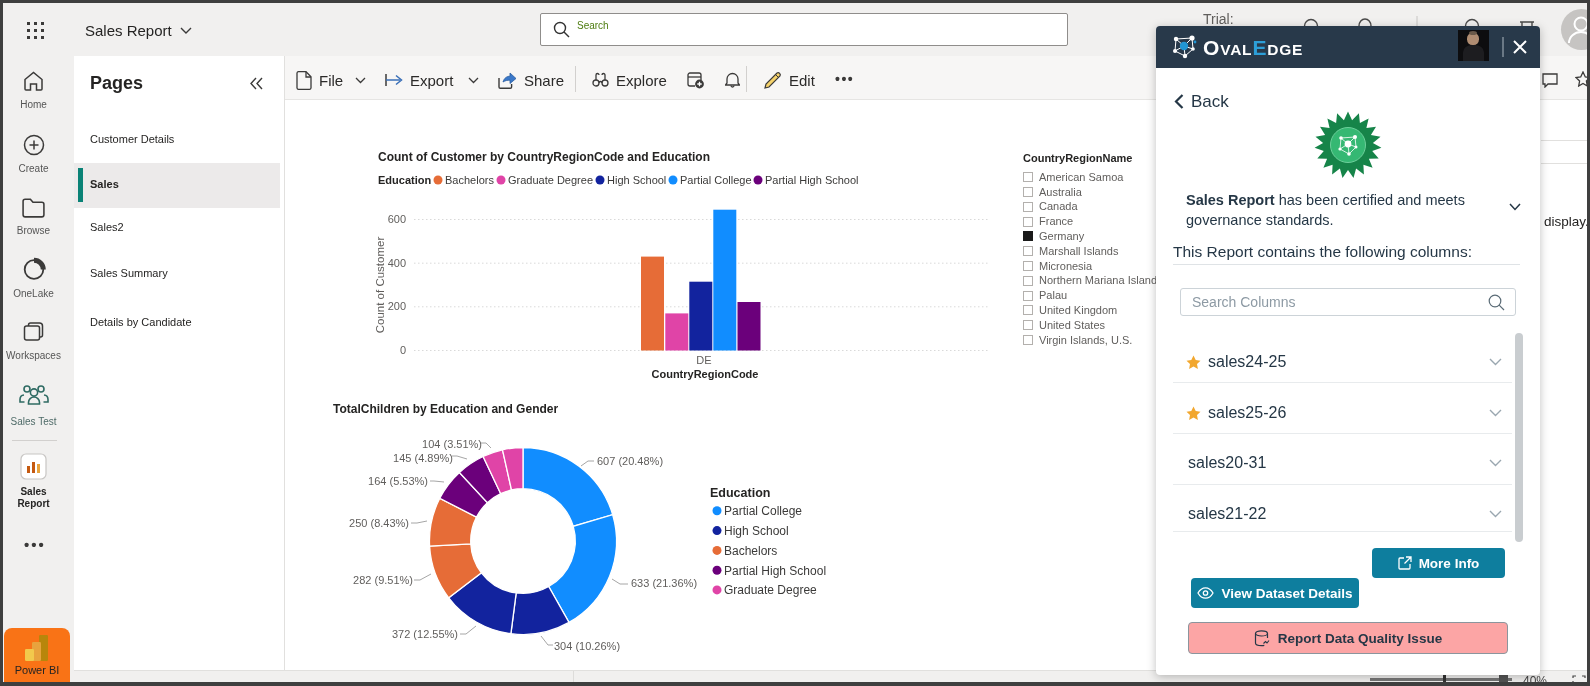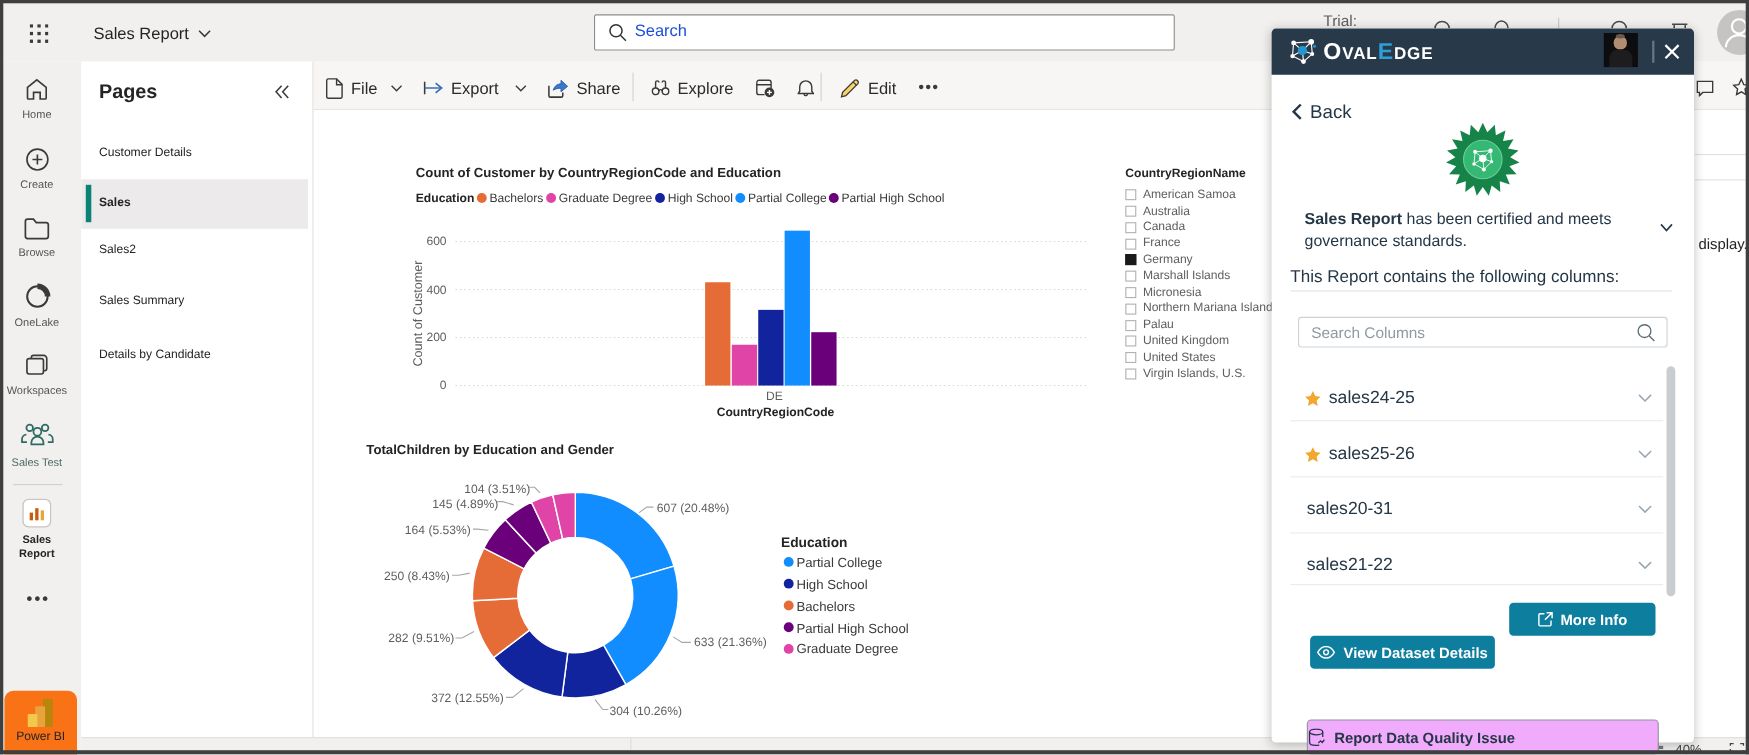--- a/index.html
+++ b/index.html
@@ -56,21 +56,21 @@
 </svg>
 <div class="abs" style="left:85px;top:22px;font-size:15px;color:#252423;z-index:3">Sales Report</div>
 <svg class="abs" style="left:180px;top:27px;z-index:3" width="12" height="8">
     <path d="M1,1 L6,6 L11,1" fill="none" stroke="#3b3a39" stroke-width="1.4"></path>
   </svg>
 <div class="abs" style="left:540px;top:13px;width:528px;height:33px;background:#fff;border:1px solid #8f8d8b;border-radius:2px;z-index:3"></div>
 <svg class="abs" style="left:553px;top:21px;z-index:4" width="17" height="17">
     <circle cx="7" cy="7" r="5.5" fill="none" stroke="#333" stroke-width="1.4"></circle>
     <line x1="11" y1="11" x2="16" y2="16" stroke="#333" stroke-width="1.4"></line>
   </svg>
-<div class="abs" style="left:577px;top:20px;font-size:15px;color:#1d4ed8;z-index:4">Search</div>
+<div class="abs" style="left:577px;top:20px;font-size:10px;color:#4d7c0f;z-index:4">Search</div>
 <div class="abs" style="left:1203px;top:11px;font-size:14px;color:#605e5c;z-index:3">Trial:</div>
 
 <svg class="abs" style="left:1302px;top:16px;z-index:3" width="240" height="10">
   <circle cx="9" cy="10" r="6.5" fill="none" stroke="#4a4a4a" stroke-width="1.4"></circle>
   <path d="M57,10 a6,7 0 0 1 12,0" fill="none" stroke="#4a4a4a" stroke-width="1.4"></path>
   <line x1="115" y1="0" x2="115" y2="10" stroke="#c8c6c4" stroke-width="1"></line>
   <circle cx="170" cy="10" r="6.5" fill="none" stroke="#4a4a4a" stroke-width="1.4"></circle>
   <path d="M218,6 h14 M220,6 v4 M230,6 v4" fill="none" stroke="#4a4a4a" stroke-width="1.4"></path>
 </svg>
 <div class="abs" style="left:1561px;top:9px;width:41px;height:41px;border-radius:50%;background:#c6c4c2;z-index:3;overflow:hidden">
@@ -419,21 +419,21 @@
     </svg>
   View Dataset Details
 </div>
 <div class="abs" style="left:1372px;top:548px;width:133px;height:30px;background:#0e7e9e;border-radius:4px;z-index:22;display:flex;align-items:center;justify-content:center;color:#fff;font-size:13.5px;font-weight:700">
   <svg width="14" height="14" viewBox="0 0 14 14" style="margin-right:7px" fill="none" stroke="#fff" stroke-width="1.3">
       <path d="M6,2 H2 a1,1 0 0 0 -1,1 v9 a1,1 0 0 0 1,1 h9 a1,1 0 0 0 1,-1 V8"></path>
       <path d="M8,1 h5 v5 M13,1 L6.5,7.5"></path>
     </svg>
   More Info
 </div>
-<div class="abs" style="left:1188px;top:654px;width:320px;height:32px;background:#f0abfc;border:1px solid #8b959d;border-radius:4px;z-index:22;display:flex;align-items:center;color:#253746;font-size:13.5px;font-weight:700">
+<div class="abs" style="left:1188px;top:622px;width:320px;height:32px;background:#fca5a5;border:1px solid #8b959d;border-radius:4px;z-index:22;display:flex;align-items:center;justify-content:center;color:#253746;font-size:13.5px;font-weight:700">
   <svg width="16" height="17" viewBox="0 0 16 17" style="margin-right:8px" fill="none" stroke="#253746" stroke-width="1.2">
       <ellipse cx="7.5" cy="3.4" rx="6" ry="2.6"></ellipse>
       <path d="M1.5,3.4 V13 c0,1.5 2.7,2.6 6,2.6 c1,0 2,-0.1 2.8,-0.3 M13.5,3.4 V8"></path>
       <path d="M9.5,13.5 l2,-2 l1.5,1.5 l2,-2.5" stroke-width="1.1"></path>
     </svg>
   Report Data Quality Issue
 </div>
 
 <svg class="abs" style="left:1542px;top:72px;z-index:3" width="16" height="16" fill="none" stroke="#3b3a39" stroke-width="1.3">
     <path d="M1,2 h14 v10 h-9 l-3,3 v-3 h-2 Z"></path>

